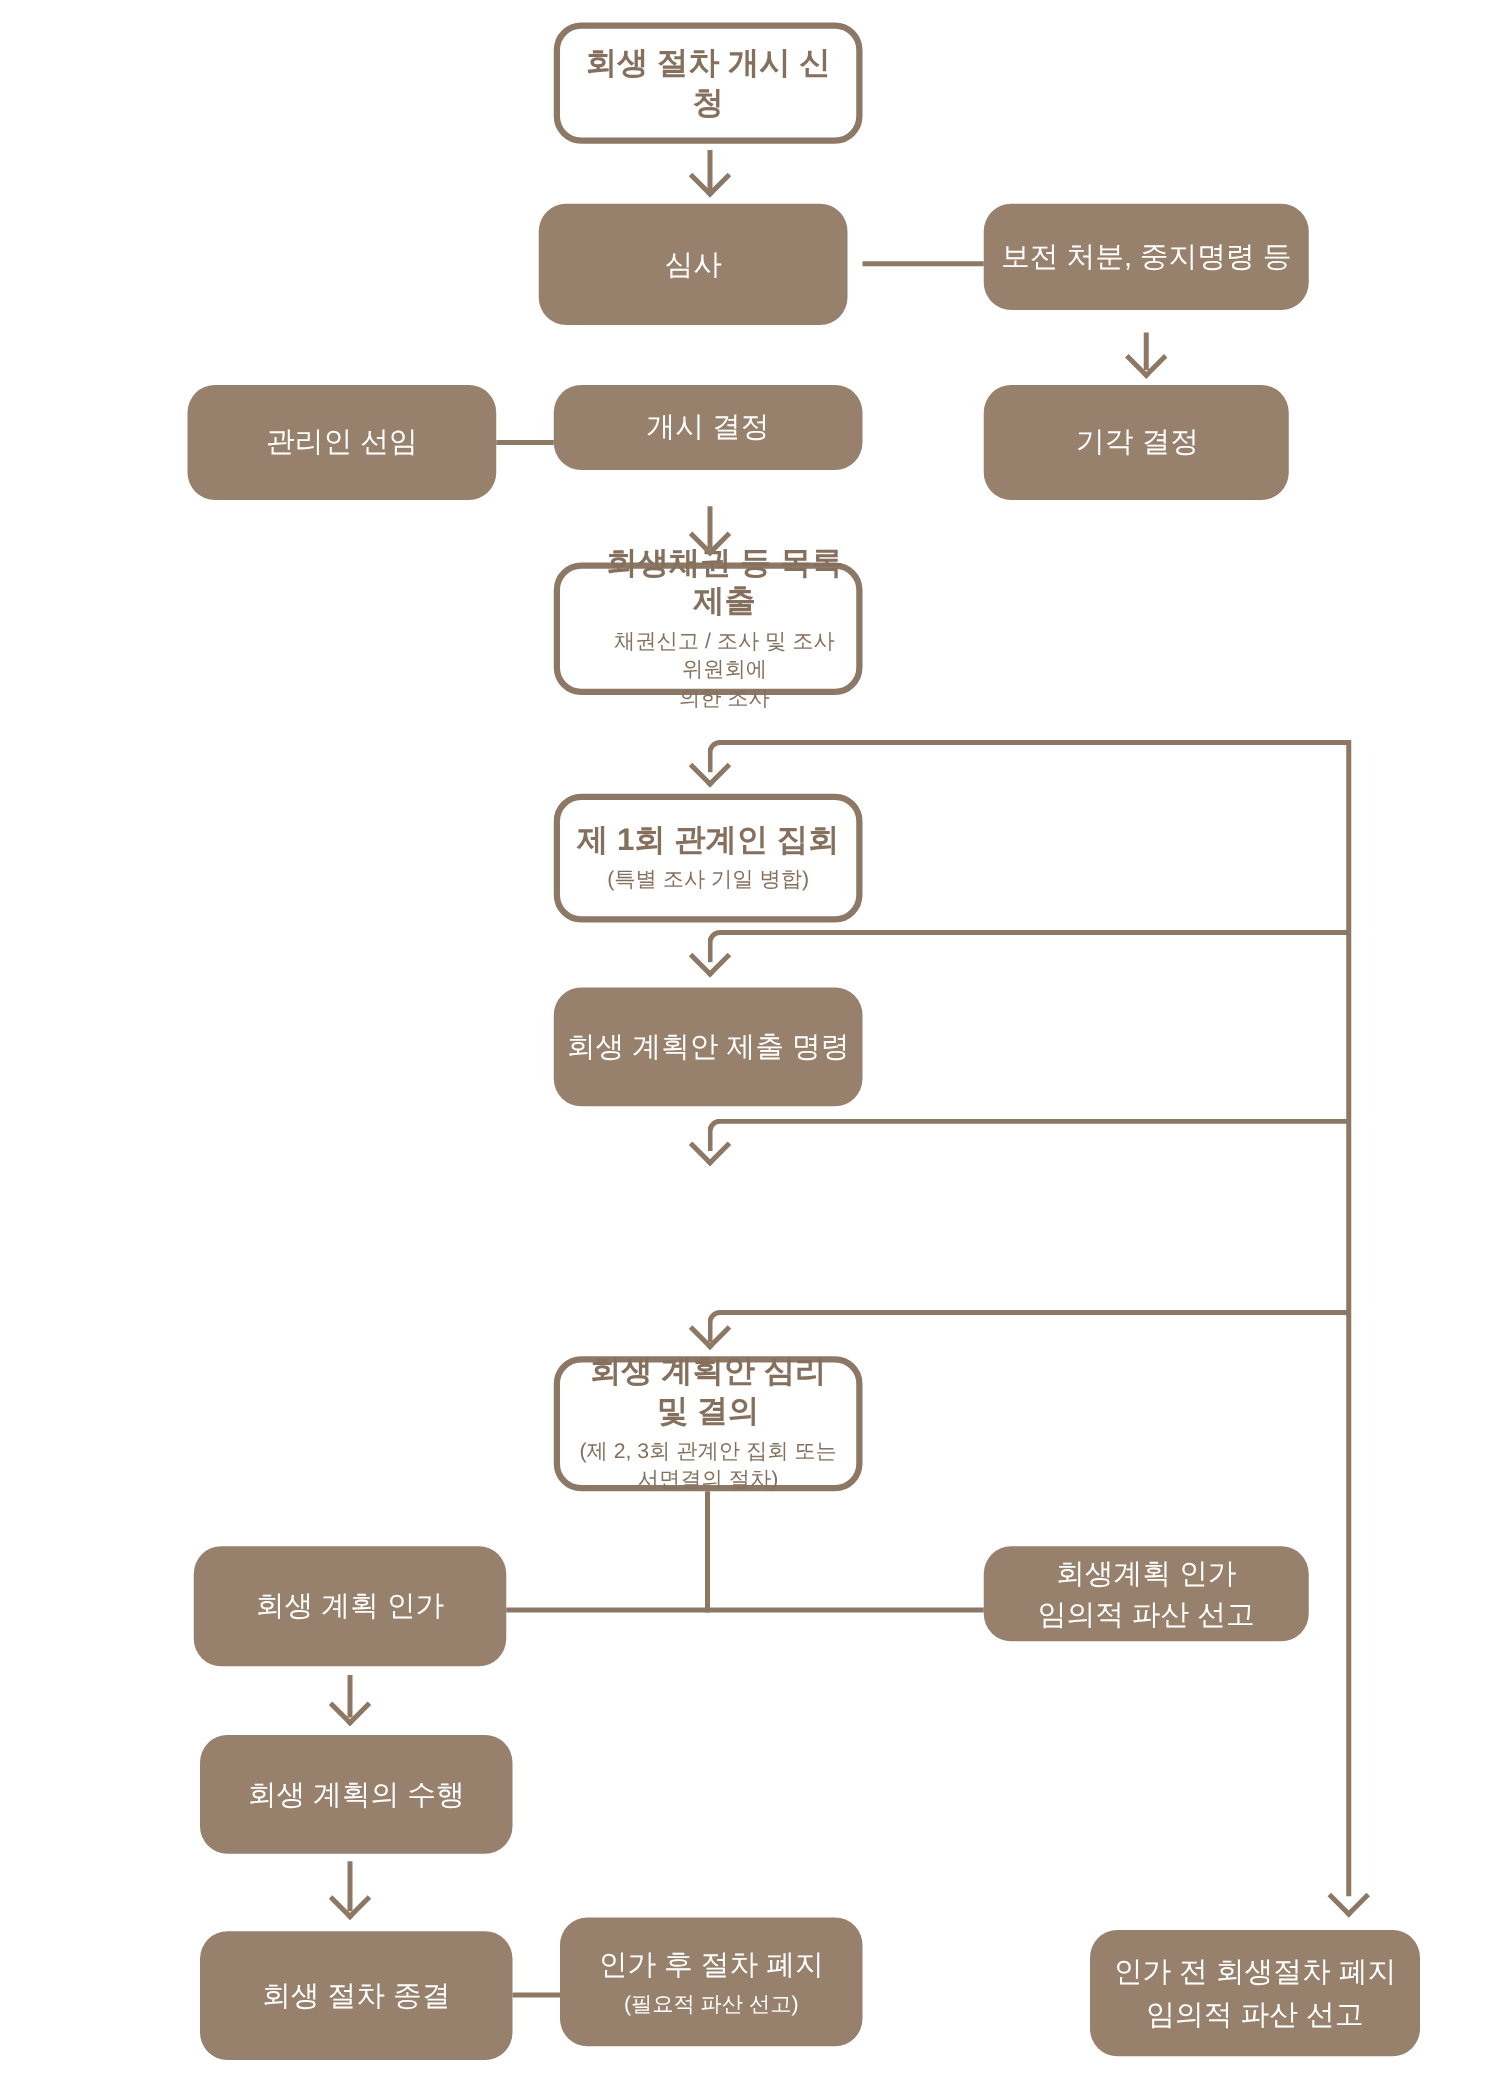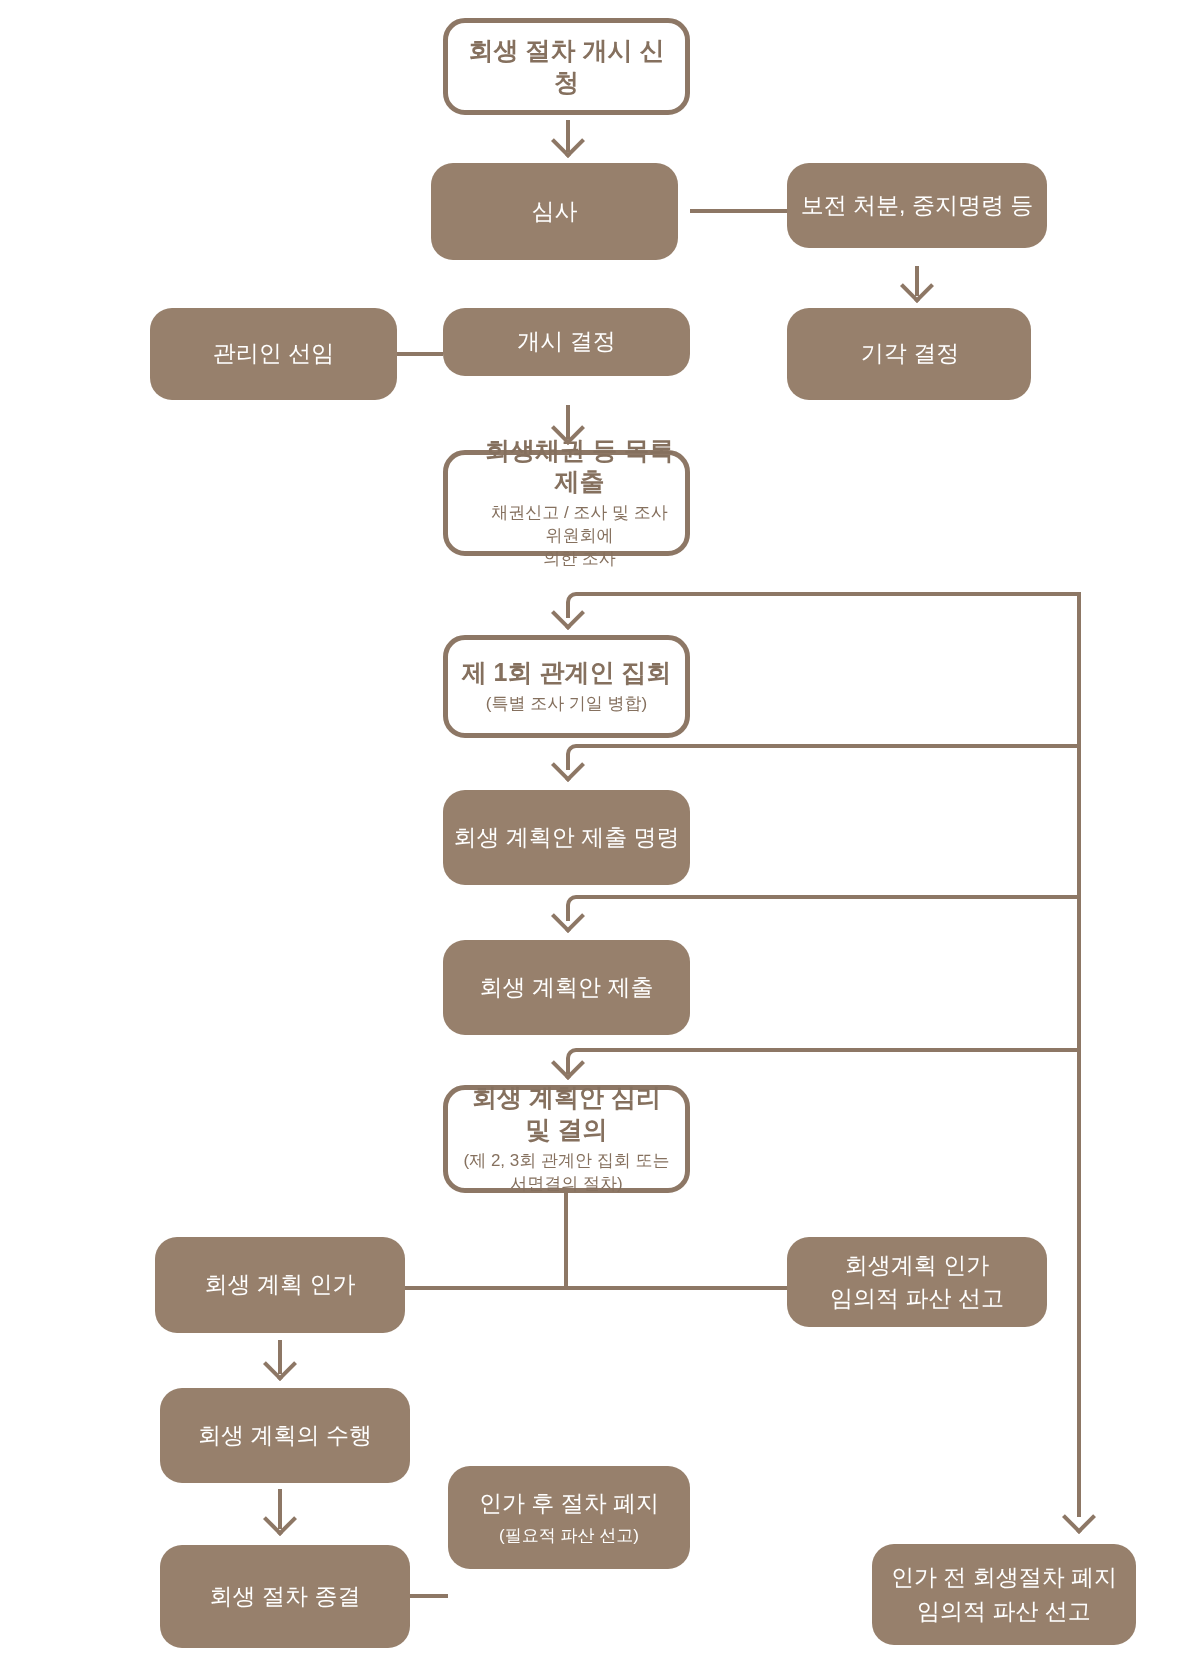--- a/index.html
+++ b/index.html
@@ -66,48 +66,45 @@
 
   <div class="node outlined" style="left:443px;top:635px;width:247px;height:103px;">
     <div class="label">제 1회 관계인 집회</div>
     <div class="sub">(특별 조사 기일 병합)</div>
   </div>
 
   <div class="node filled" style="left:443px;top:790px;width:247px;height:95px;">
     <div class="label">회생 계획안 제출 명령</div>
   </div>
 
-  <div class="node filled" style="left:443px;top:940px;width:247px;height:95px;">
-    <div class="label">회생 계획안 제출</div>
-  </div>
 
   <div class="node outlined" style="left:443px;top:1085px;width:247px;height:108px;">
     <div class="label">회생 계획안 심리 및 결의</div>
     <div class="sub">(제 2, 3회 관계안 집회 또는
 서면결의 절차)</div>
   </div>
 
   <div class="node filled" style="left:155px;top:1237px;width:250px;height:96px;">
     <div class="label">회생 계획 인가</div>
   </div>
 
-  <div class="node filled" style="left:787px;top:1237px;width:260px;height:90px;">
+  <div class="node filled" style="left:787px;top:1237px;width:260px;height:76px;">
     <div class="label">회생계획 인가
 임의적 파산 선고</div>
   </div>
 
   <div class="node filled" style="left:160px;top:1388px;width:250px;height:95px;">
     <div class="label">회생 계획의 수행</div>
   </div>
 
   <div class="node filled" style="left:160px;top:1545px;width:250px;height:103px;text-align:center;">
     <div class="label">회생 절차 종결</div>
   </div>
 
-  <div class="node filled" style="left:448px;top:1466px;width:242px;height:103px;text-align:right;">
+  <div class="node filled" style="left:448px;top:1534px;width:242px;height:103px;text-align:right;">
     <div class="label">인가 후 절차 폐지</div>
     <div class="sub">(필요적 파산 선고)</div>
   </div>
 
   <div class="node filled" style="left:872px;top:1544px;width:264px;height:101px;">
     <div class="label">인가 전 회생절차 폐지
 임의적 파산 선고</div>
   </div>
 
   <div class="vline" style="left:566px;top:120px;height:32px;"></div>

